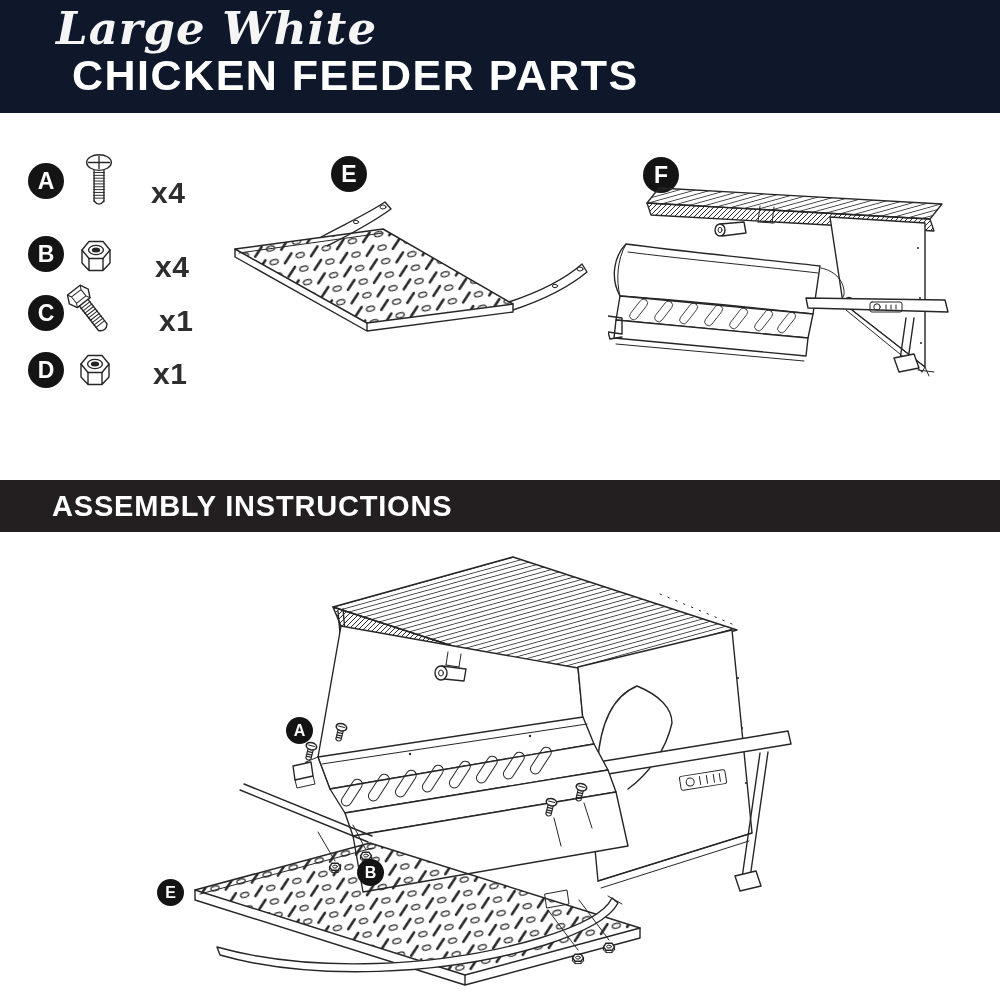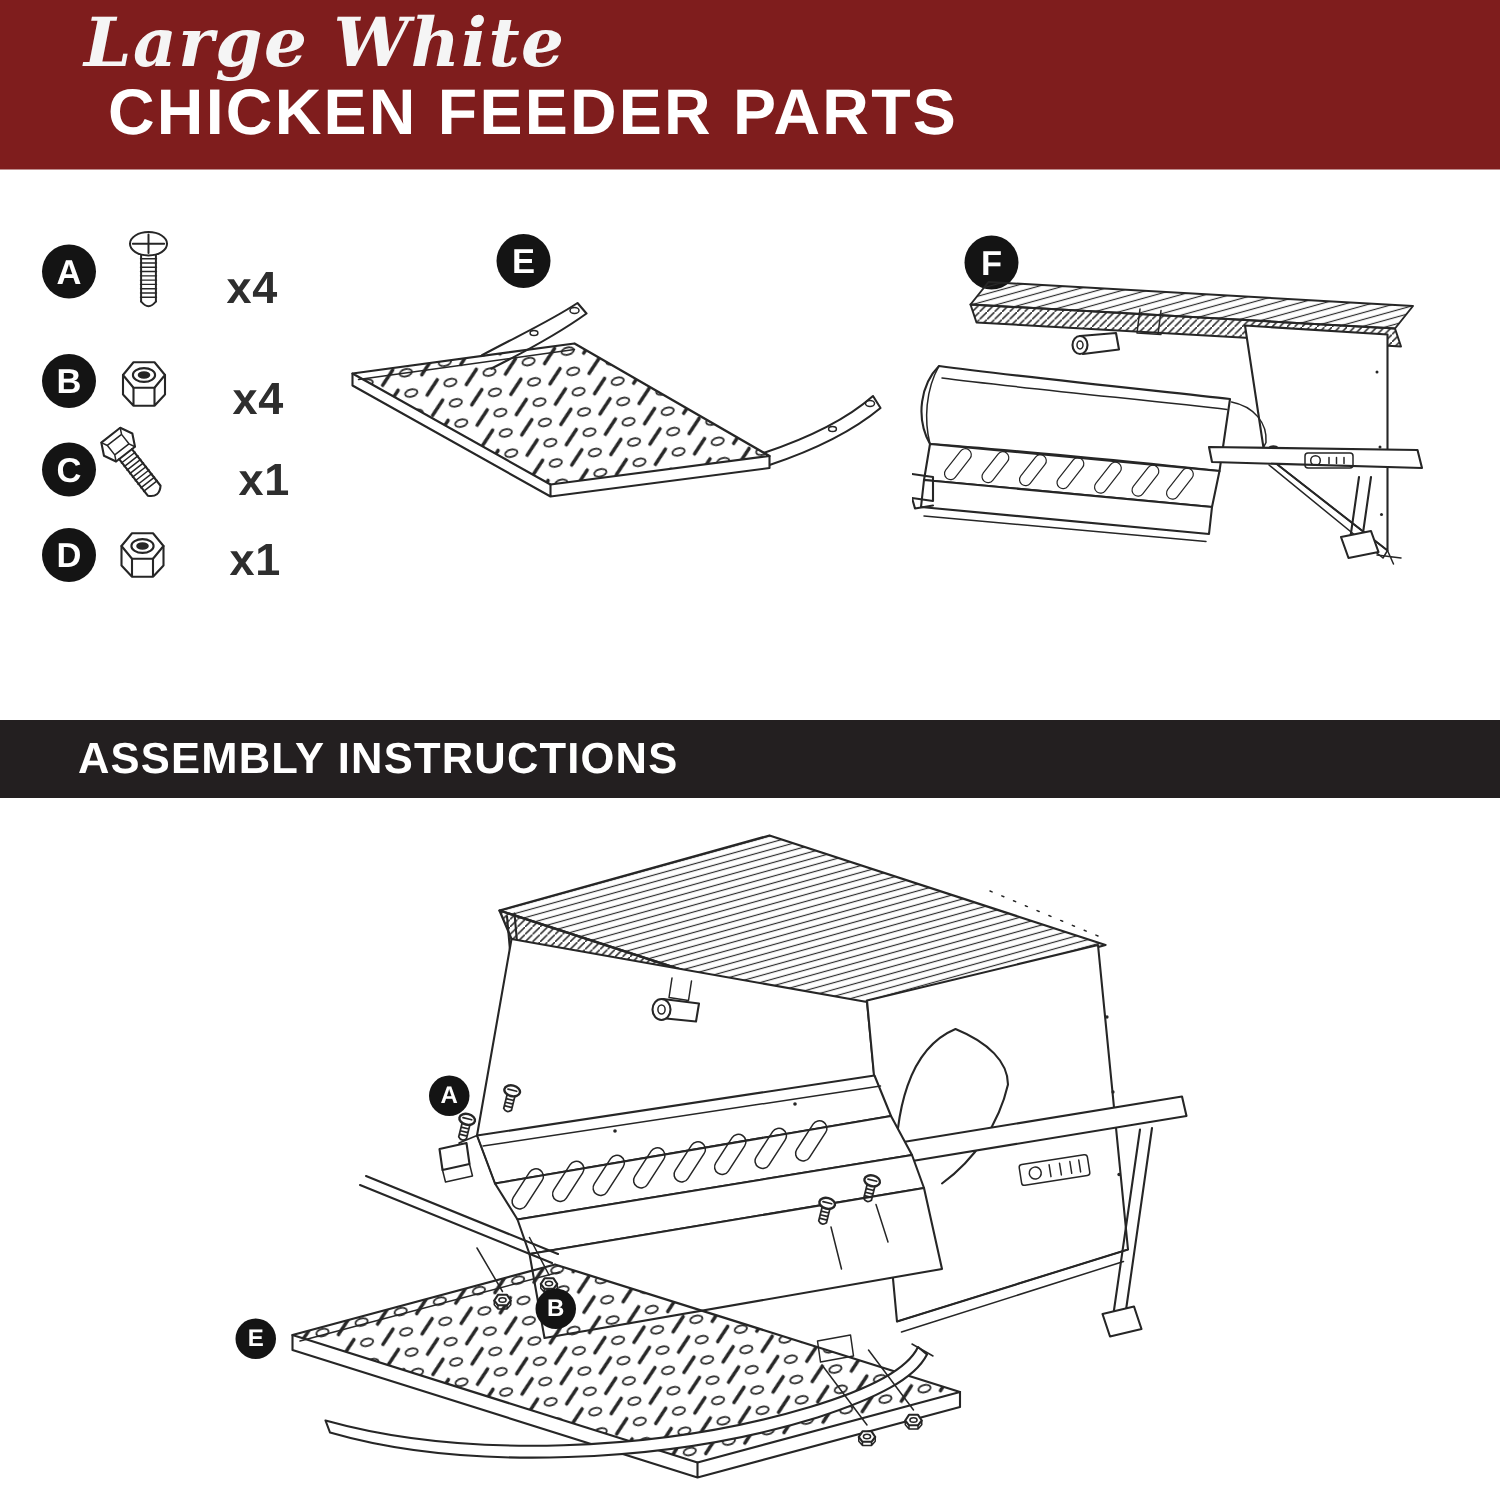--- a/index.html
+++ b/index.html
@@ -2,21 +2,21 @@
 <html><head>
 <meta charset="utf-8">
 <style>
   html,body{margin:0;padding:0;}
   body{
     width:1000px;height:1000px;position:relative;background:#ffffff;
     font-family:"Liberation Sans",sans-serif;overflow:hidden;
   }
   .abs{position:absolute;}
   
-  .banner-top{left:0;top:0;width:1000px;height:113px;background:#7f1d1d;}
+  .banner-top{left:0;top:0;width:1000px;height:113px;background:#0f172a;}
   .script-line{
     left:56px;top:2px;color:#f5f5f5;
     font-family:"DejaVu Serif",serif;font-style:italic;font-weight:bold;
     font-size:45px;letter-spacing:1px;
   }
   .title-line{
     left:72px;top:51px;color:#ffffff;font-weight:800;font-size:43px;
     letter-spacing:1.5px;
   }
   .banner-mid{left:0;top:480px;width:1000px;height:52px;background:#231f20;}

